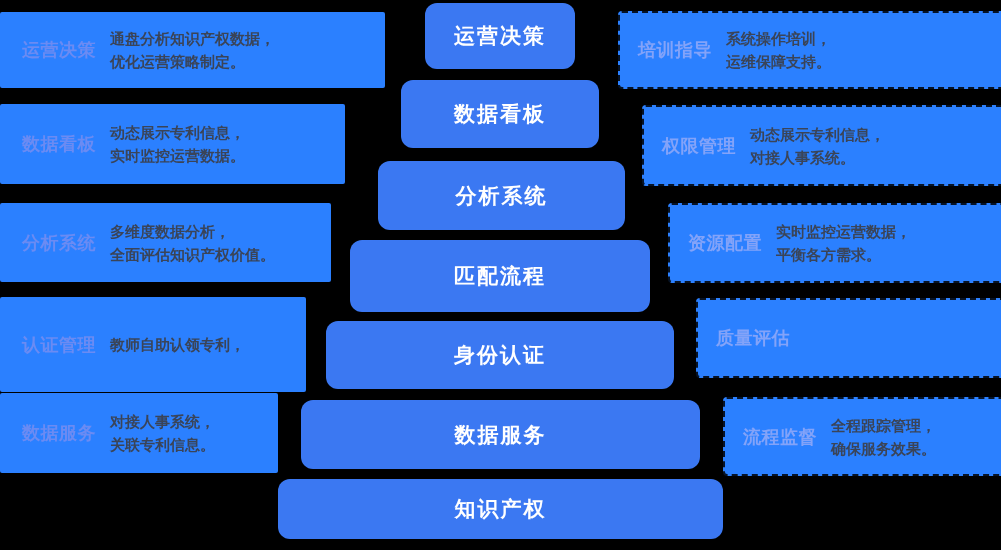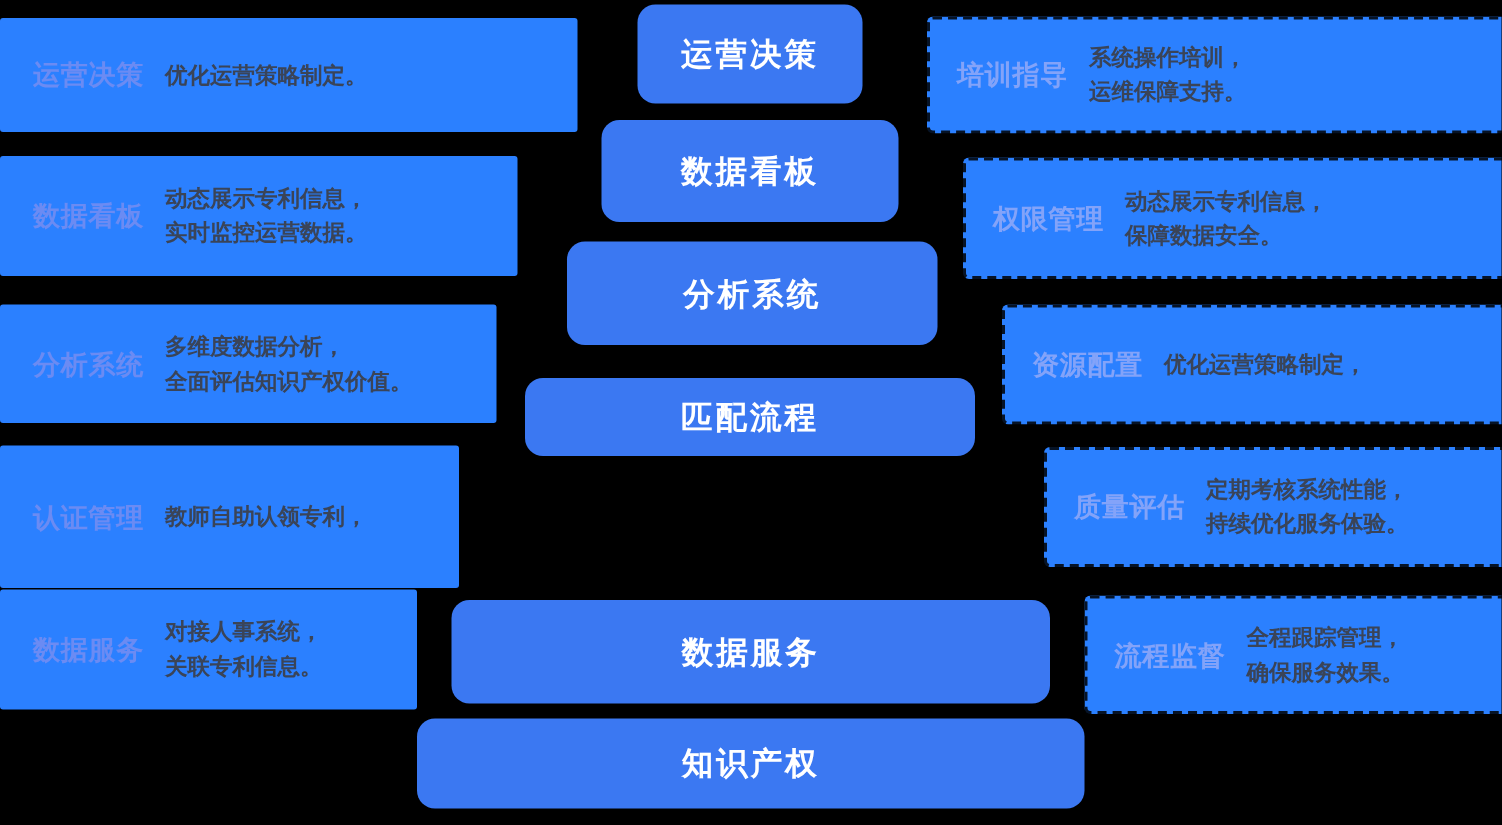--- a/index.html
+++ b/index.html
@@ -51,33 +51,37 @@
 
   <div class="center-block" style="left:425px;top:3px;width:150px;height:66px">
     <span class="cap">运营决策</span>
   </div>
   <div class="center-block" style="left:401px;top:80px;width:198px;height:68px">
     <span class="cap">数据看板</span>
   </div>
   <div class="center-block" style="left:378px;top:161px;width:247px;height:69px">
     <span class="cap">分析系统</span>
   </div>
-  <div class="center-block" style="left:350px;top:252px;width:300px;height:52px">
+  <div class="center-block" style="left:350px;top:240px;width:300px;height:72px">
     <span class="cap">匹配流程</span>
+  </div>
+  <div class="center-block" style="left:326px;top:321px;width:348px;height:68px">
+    <span class="cap">身份认证</span>
   </div>
   <div class="center-block" style="left:301px;top:400px;width:399px;height:69px">
     <span class="cap">数据服务</span>
   </div>
   <div class="center-block" style="left:278px;top:479px;width:445px;height:60px">
     <span class="cap">知识产权</span>
   </div>
 
   <div class="side left" style="top:12px;width:385px;height:76px">
     <span class="lbl">运营决策</span>
     <span class="body">
+      <div>通盘分析知识产权数据，</div>
       <div>优化运营策略制定。</div>
     </span>
   </div>
   <div class="side left" style="top:104px;width:345px;height:80px">
     <span class="lbl">数据看板</span>
     <span class="body">
       <div>动态展示专利信息，</div>
       <div>实时监控运营数据。</div>
     </span>
   </div>
@@ -106,35 +110,32 @@
     <span class="lbl">培训指导</span>
     <span class="body">
       <div>系统操作培训，</div>
       <div>运维保障支持。</div>
     </span>
   </div>
   <div class="side right" style="top:105px;left:642px;width:366px;height:81px">
     <span class="lbl">权限管理</span>
     <span class="body">
       <div>动态展示专利信息，</div>
-      <div>保障数据安全。</div>
+      <div>对接人事系统。</div>
     </span>
   </div>
   <div class="side right" style="top:203px;left:668px;width:340px;height:80px">
     <span class="lbl">资源配置</span>
     <span class="body">
-      <div>优化运营策略制定，</div>
+      <div>实时监控运营数据，</div>
+      <div>平衡各方需求。</div>
     </span>
   </div>
   <div class="side right" style="top:298px;left:696px;width:312px;height:80px">
     <span class="lbl">质量评估</span>
-    <span class="body">
-      <div>定期考核系统性能，</div>
-      <div>持续优化服务体验。</div>
-    </span>
   </div>
   <div class="side right" style="top:397px;left:723px;width:285px;height:79px">
     <span class="lbl">流程监督</span>
     <span class="body">
       <div>全程跟踪管理，</div>
       <div>确保服务效果。</div>
     </span>
   </div>
 
 </div>

